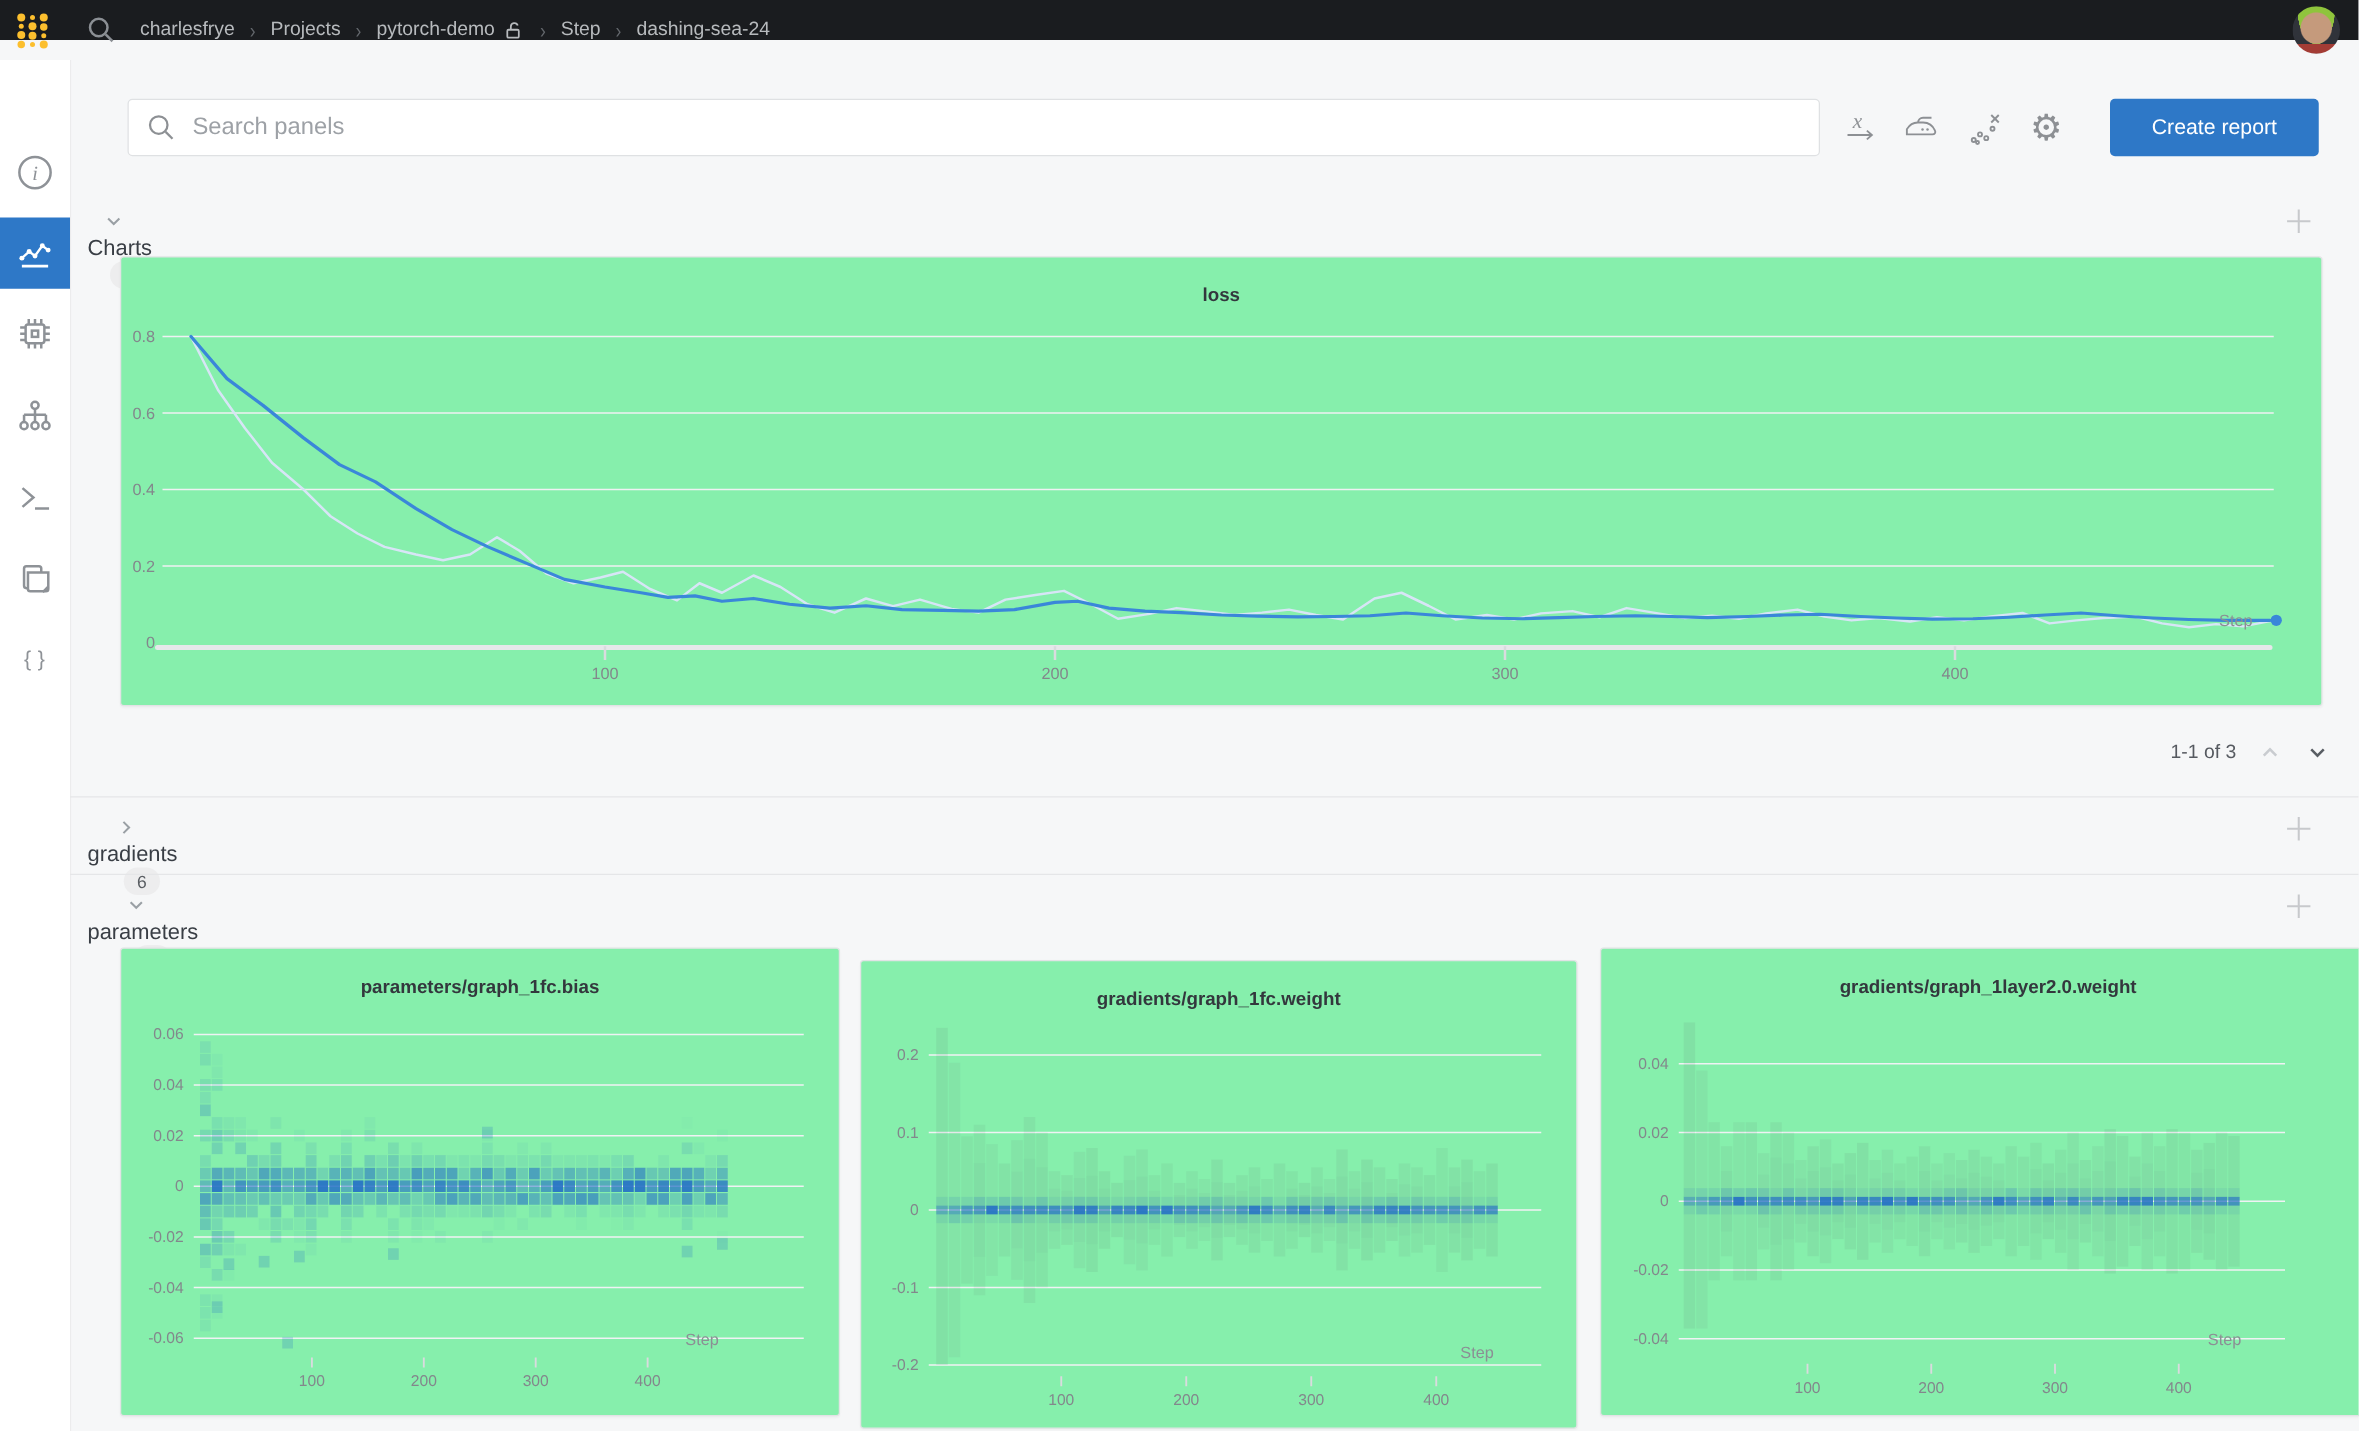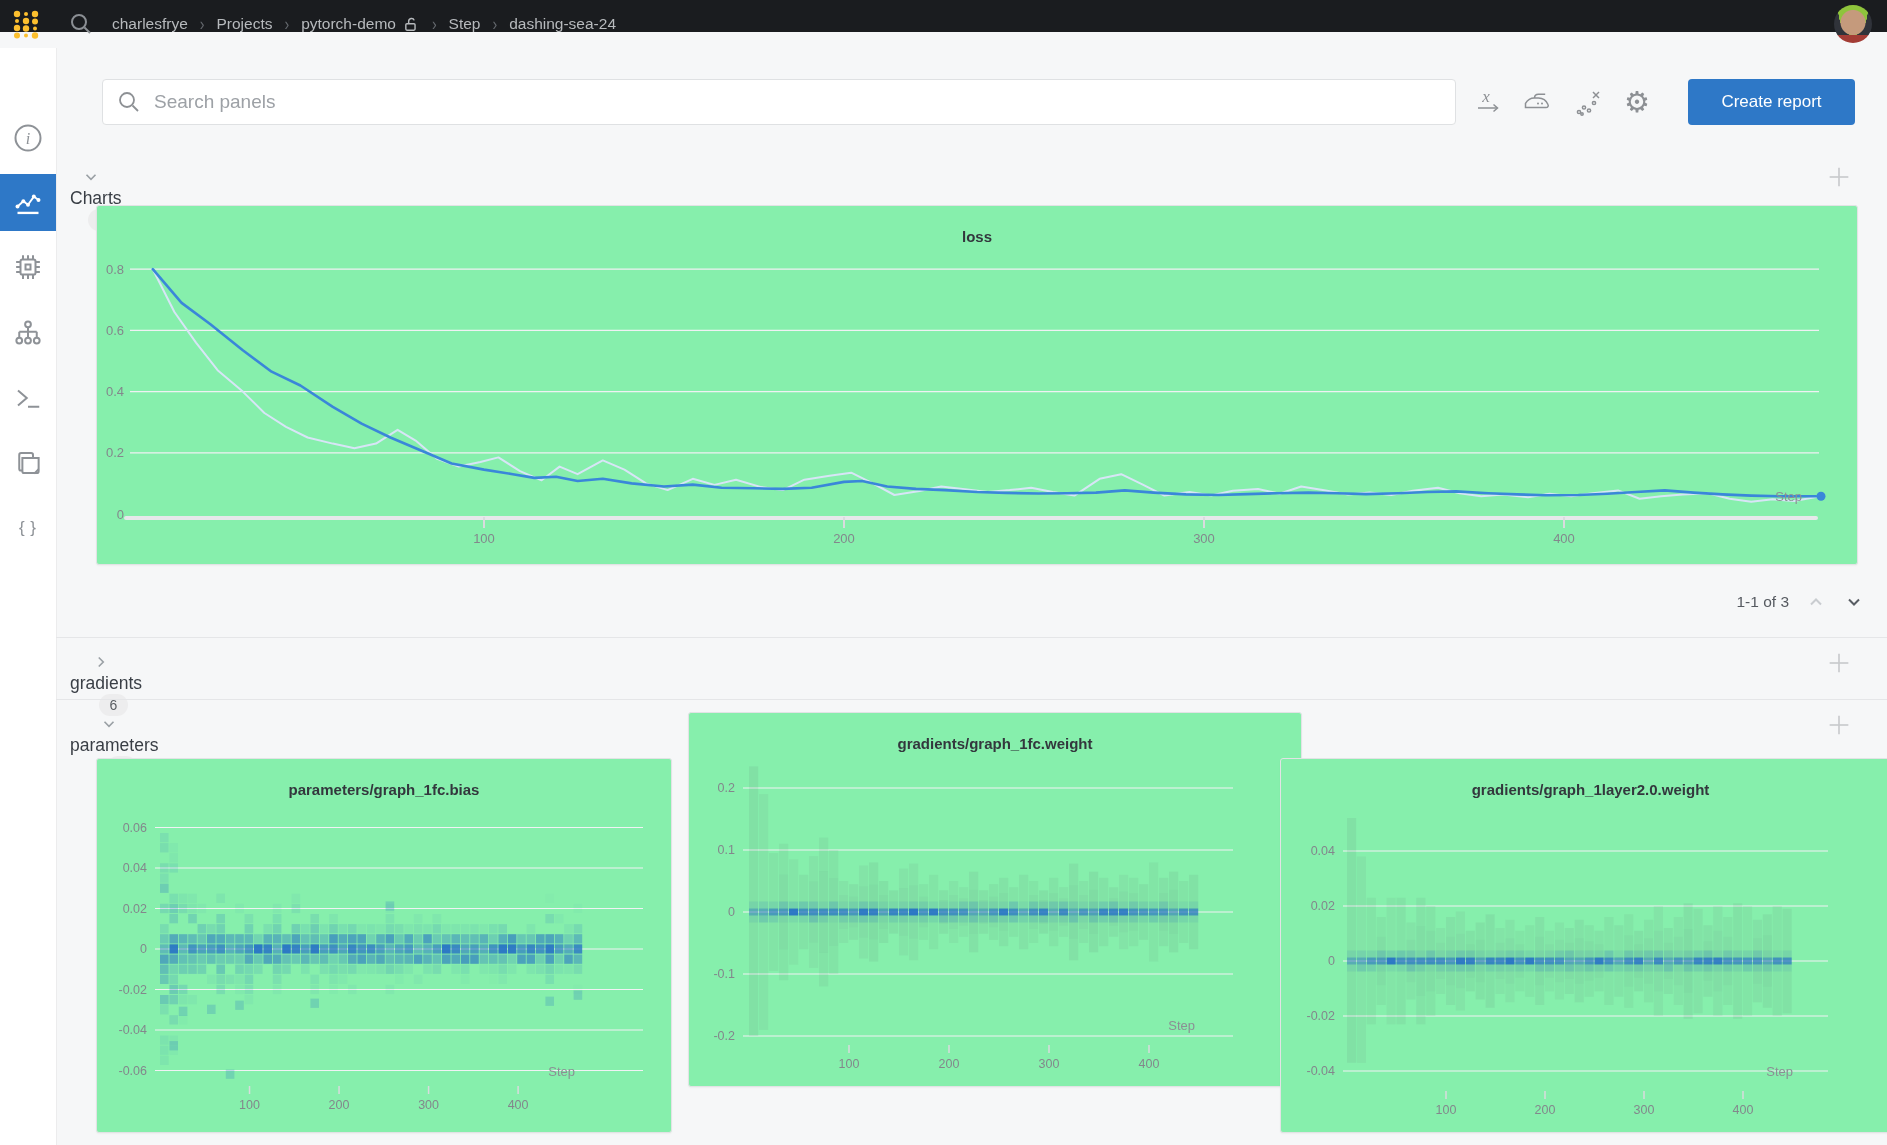--- a/index.html
+++ b/index.html
@@ -621,21 +621,21 @@
         <text x="152.52380952380952" y="350" text-anchor="middle" class="ax2">100</text>
         <line x1="242.04761904761907" x2="242.04761904761907" y1="327" y2="335" stroke="#d9dbde" stroke-width="1.5"></line>
         <text x="242.04761904761907" y="350" text-anchor="middle" class="ax2">200</text>
         <line x1="331.57142857142856" x2="331.57142857142856" y1="327" y2="335" stroke="#d9dbde" stroke-width="1.5"></line>
         <text x="331.57142857142856" y="350" text-anchor="middle" class="ax2">300</text>
         <line x1="421.09523809523813" x2="421.09523809523813" y1="327" y2="335" stroke="#d9dbde" stroke-width="1.5"></line>
         <text x="421.09523809523813" y="350" text-anchor="middle" class="ax2">400</text>
         <text x="478" y="317" text-anchor="end" class="steplab">Step</text>
       </svg>
   </div>
-  <div class="panel" style="left:688px;top:712px;width:572px;height:373px;padding-left:40px;">
+  <div class="panel" style="left:688px;top:768px;width:572px;height:373px;">
     <div class="panel-title">gradients/graph_1fc.weight</div>
     <svg class="chart" id="svg-g2" viewBox="0 0 570 371" width="570" height="371">
         <line x1="54" x2="544" y1="75" y2="75" stroke="#f0f2f4" stroke-width="1.2"></line>
         <text x="46" y="79" text-anchor="end" class="ax2">0.2</text>
         <line x1="54" x2="544" y1="137" y2="137" stroke="#f0f2f4" stroke-width="1.2"></line>
         <text x="46" y="141" text-anchor="end" class="ax2">0.1</text>
         <line x1="54" x2="544" y1="199" y2="199" stroke="#f0f2f4" stroke-width="1.2"></line>
         <text x="46" y="203" text-anchor="end" class="ax2">0</text>
         <line x1="54" x2="544" y1="261" y2="261" stroke="#f0f2f4" stroke-width="1.2"></line>
         <text x="46" y="265" text-anchor="end" class="ax2">-0.1</text>

